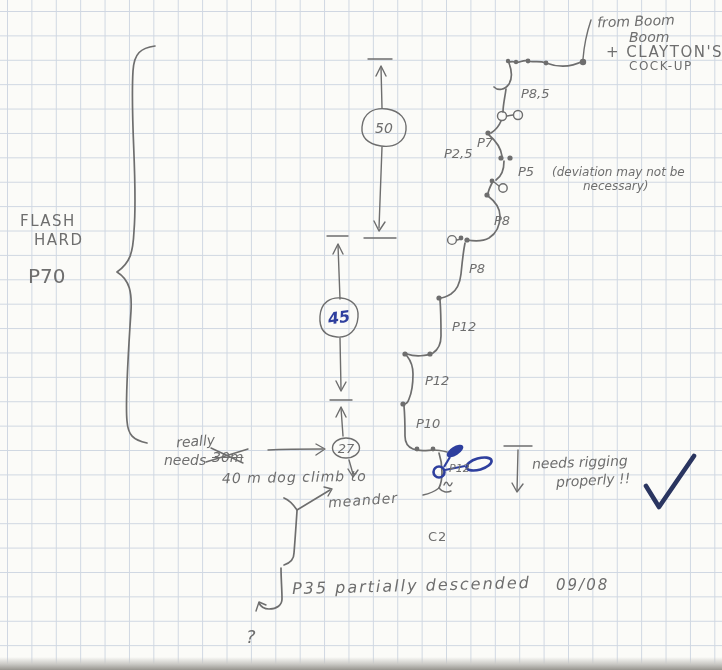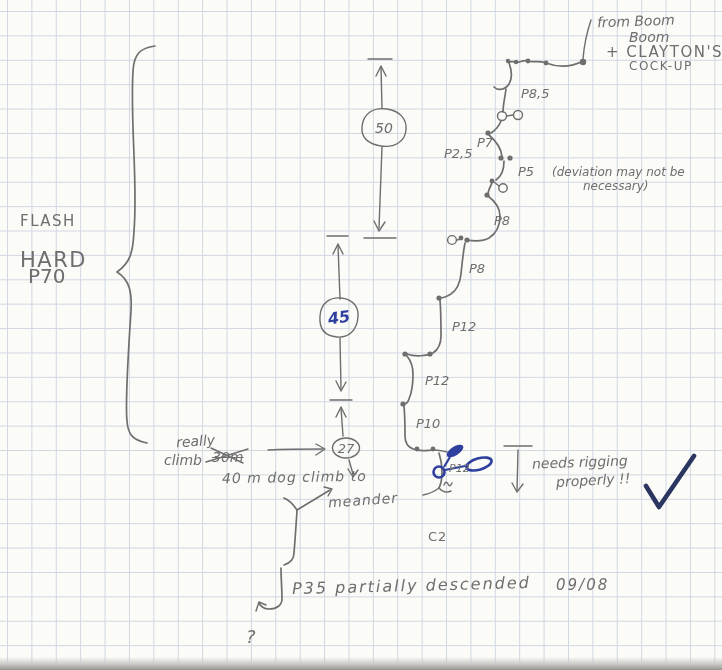--- a/index.html
+++ b/index.html
@@ -158,21 +158,21 @@
       <path class="check" d="M646,486 L659,507 L694,456"></path>
     </g>
   </svg>
 
   <span class="hw" style="left:597px; top:14px; font-size:14px; transform:rotate(-2deg);">from Boom</span>
   <span class="hw" style="left:629px; top:30px; font-size:14px;">Boom</span>
   <span class="hw caps" style="left:606px; top:45px; font-size:15px;">+ CLAYTON'S</span>
   <span class="hw caps" style="left:629px; top:60px; font-size:12px;">COCK-UP</span>
 
   <span class="hw caps" style="left:20px; top:214px; font-size:15px;">FLASH</span>
-  <span class="hw caps" style="left:20px; top:233px; font-size:21px;margin-top:17px;">HARD</span>
+  <span class="hw caps" style="left:34px; top:233px; font-size:15px;">HARD</span>
   <span class="hw" style="left:28px; top:266px; font-size:20px; font-style:normal;">P70</span>
 
   <span class="hw" style="left:521px; top:72px; font-size:13px;margin-top:15px;">P8,5</span>
   <span class="hw" style="left:477px; top:95px; font-size:13px;margin-top:41px;">P7</span>
   <span class="hw" style="left:444px; top:140px; font-size:13px;margin-top:7px;">P2,5</span>
   <span class="hw" style="left:518px; top:165px; font-size:13px;">P5</span>
   <span class="hw" style="left:552px; top:166px; font-size:12px;">(deviation may not be</span>
   <span class="hw" style="left:583px; top:180px; font-size:12px;">necessary)</span>
   <span class="hw" style="left:494px; top:214px; font-size:13px;">P8</span>
   <span class="hw" style="left:469px; top:262px; font-size:13px;">P8</span>
@@ -180,21 +180,21 @@
   <span class="hw" style="left:425px; top:374px; font-size:13px;">P12</span>
   <span class="hw" style="left:405px; top:417px; font-size:13px;padding-left:11px;">P10</span>
   <span class="hw" style="left:449px; top:463px; font-size:11px;">P12</span>
   <span class="hw" style="left:428px; top:493px; font-size:13px; font-style:normal; letter-spacing:1px;margin-top:37px;">C2</span>
 
   <span class="hw ctr" style="left:384px; top:128px; font-size:14px;">50</span>
   <span class="hw ctr blue" style="left:339px; top:318px; font-size:16px; transform:translate(-50%,-50%) rotate(-8deg);">45</span>
   <span class="hw ctr" style="left:346px; top:448px; font-size:13px;">27</span>
 
   <span class="hw" style="left:176px; top:434px; font-size:14px; transform:rotate(-4deg);">really</span>
-  <span class="hw" style="left:164px; top:453px; font-size:14px;">climb</span>
+  <span class="hw" style="left:164px; top:453px; font-size:14px;">needs</span>
   <span class="hw struck" style="left:212px; top:450px; font-size:14px;">30m</span>
   <span class="hw" style="left:222px; top:470px; font-size:14px; transform:rotate(-1deg); letter-spacing:1px;">40 m dog climb to</span>
   <span class="hw" style="left:328px; top:493px; font-size:14px; transform:rotate(-4deg); letter-spacing:1px;">meander</span>
 
   <span class="hw" style="left:532px; top:455px; font-size:14px; transform:rotate(-2deg);">needs rigging</span>
   <span class="hw" style="left:556px; top:473px; font-size:14px; transform:rotate(-3deg);">properly !!</span>
 
   <span class="hw" style="left:292px; top:578px; font-size:16px; letter-spacing:2px; transform:rotate(-1.5deg);">P35 partially descended</span>
   <span class="hw" style="left:556px; top:578px; font-size:15px; letter-spacing:2px;">09/08</span>
 

